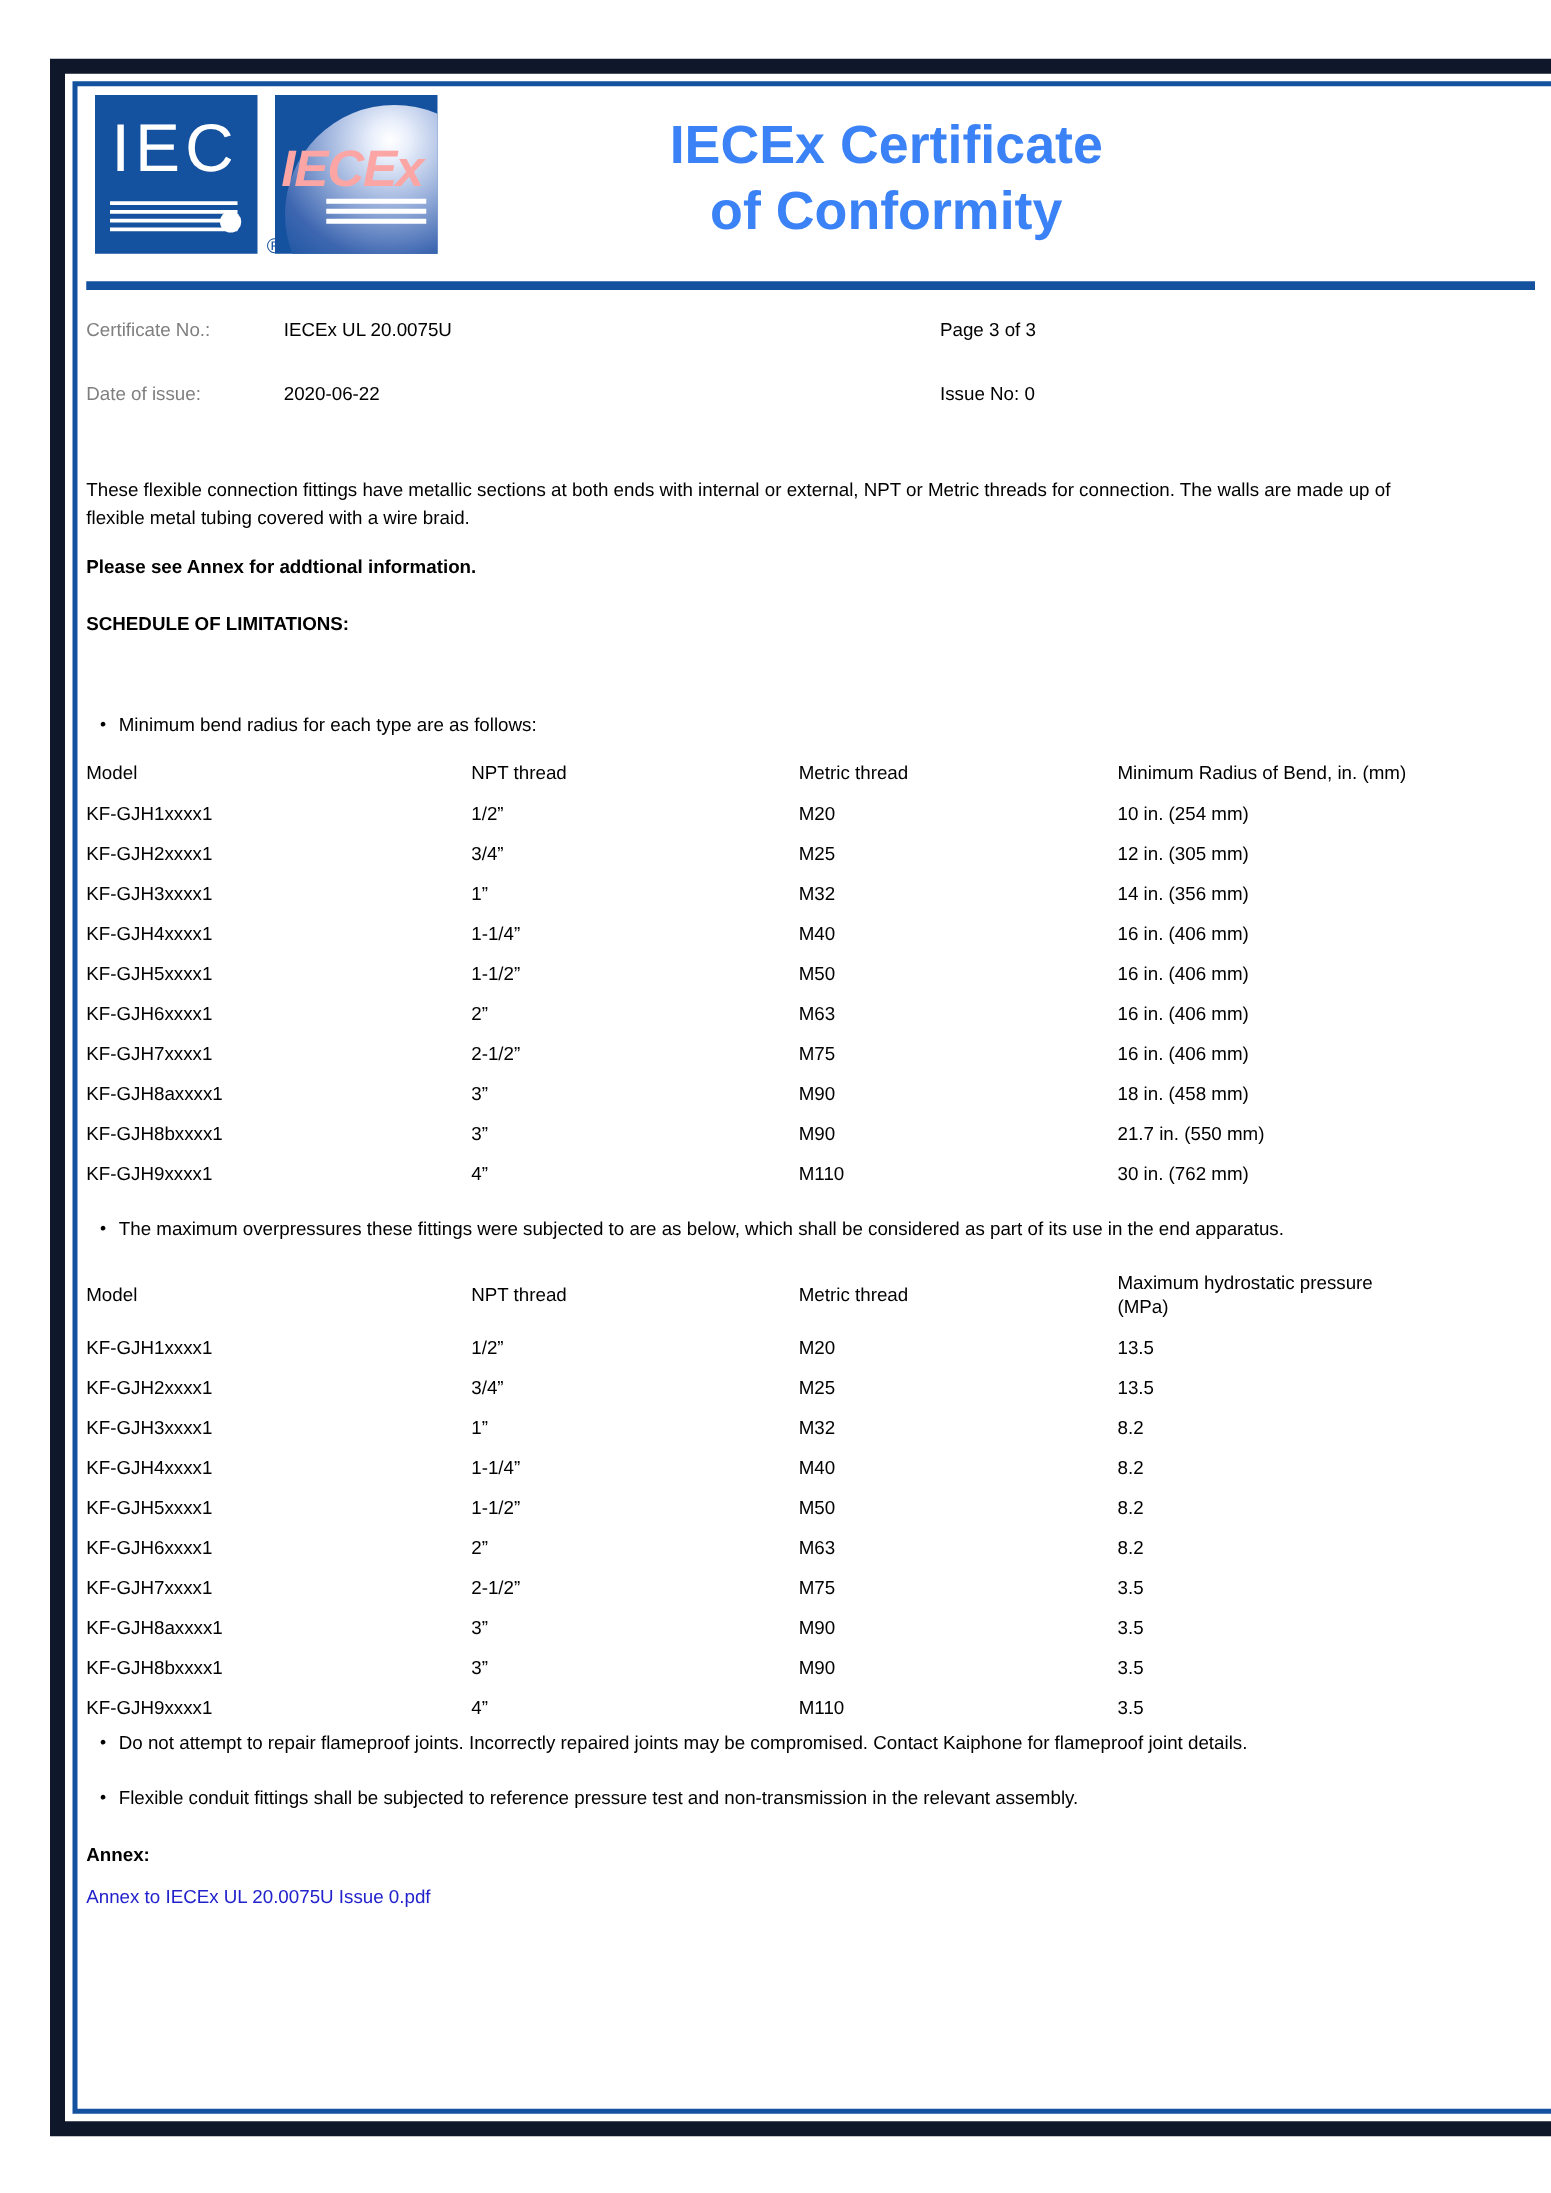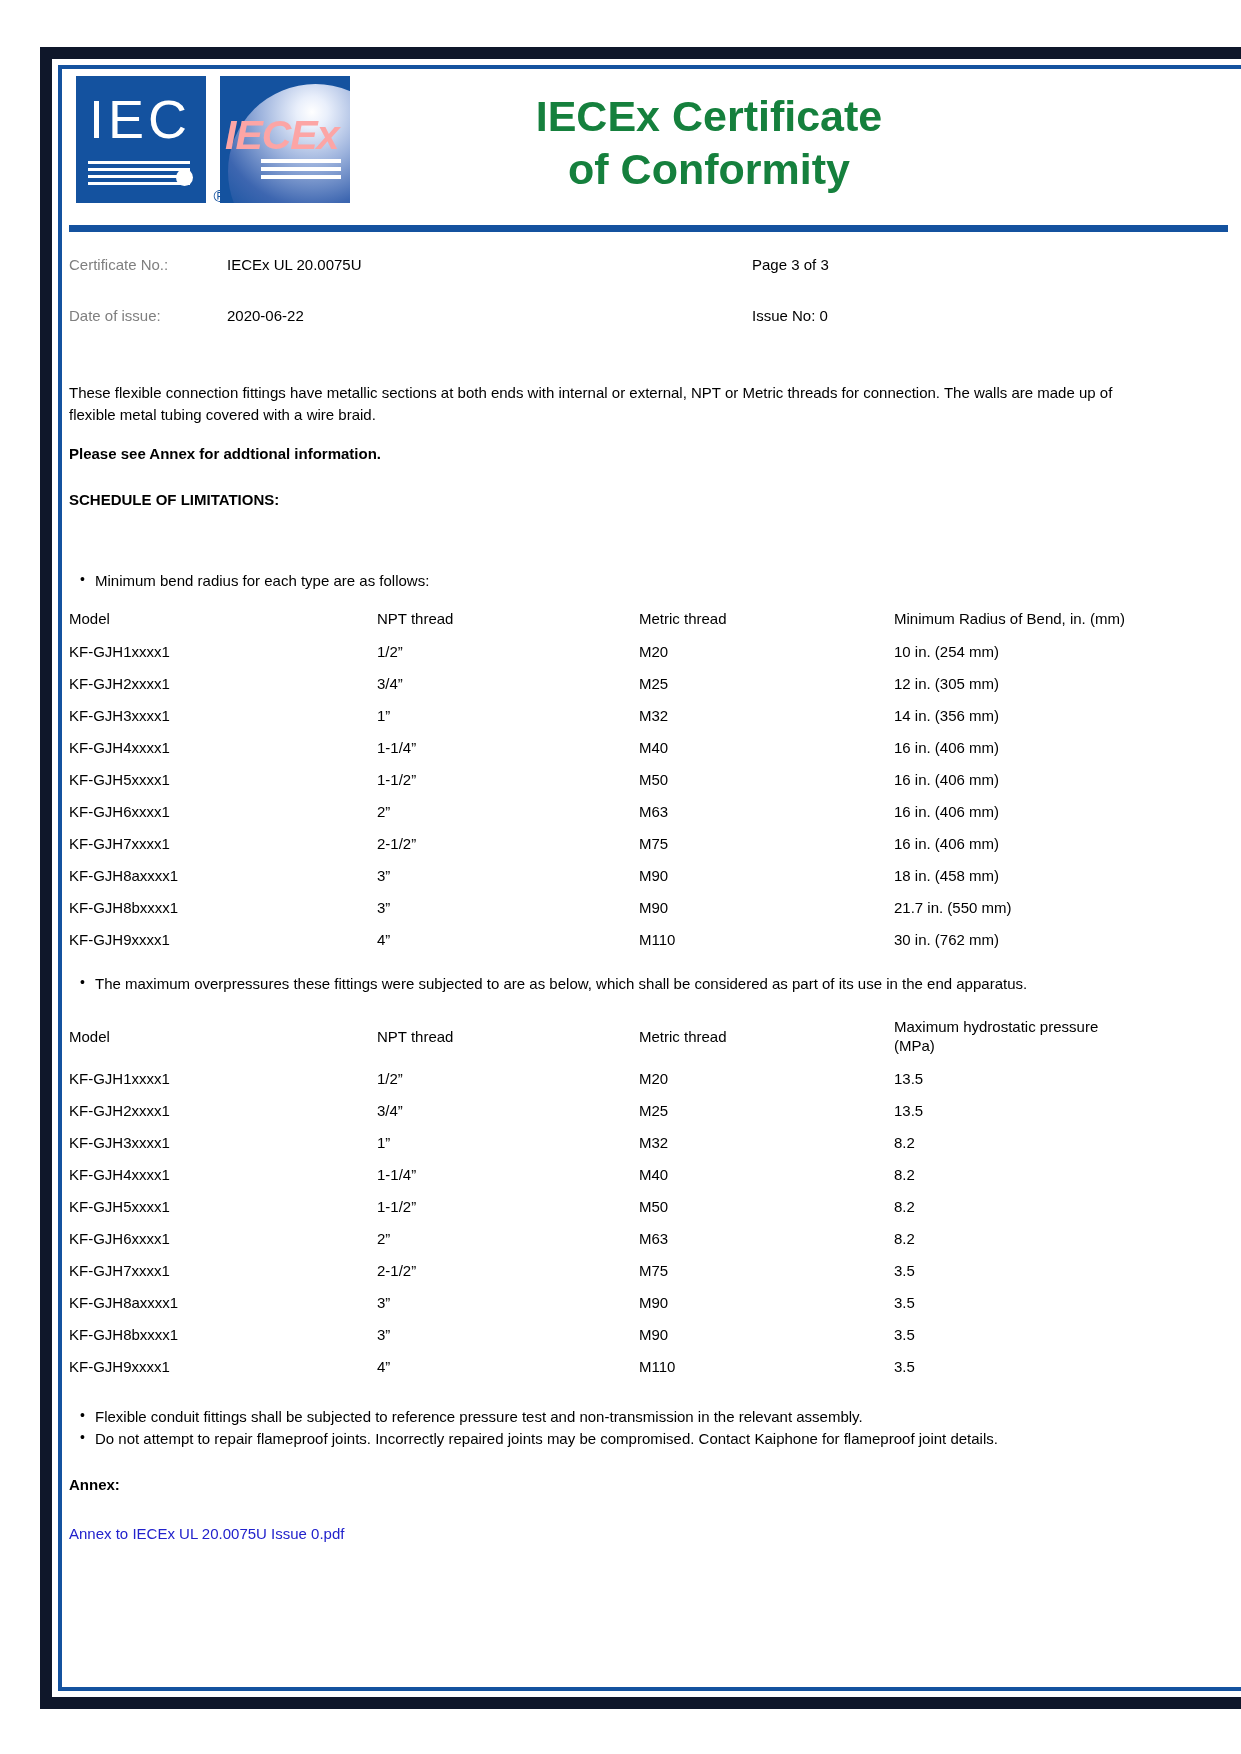--- a/index.html
+++ b/index.html
@@ -39,21 +39,21 @@
       #9db3dd 30%, #3d66b0 55%, #14529F 78%);
   }
   .iecex-text {
     position:absolute; top:36px; left:5px; color:#fca5a5; font-size:41px;
     font-weight:bold; font-style:italic; letter-spacing:-1px;
   }
   .iecex-lines { position:absolute; right:9px; bottom:20px; width:80px; }
   .iecex-lines div { height:4px; background:#fff; margin-bottom:4px; }
   .title {
     position:absolute; left:320px; top:16px; width:640px; text-align:center;
-    color:#15803d; font-size:43px; font-weight:bold; line-height:53px;
+    color:#3b82f6; font-size:43px; font-weight:bold; line-height:53px;
   }
   .rule { height:7px; background:#14529F; margin-top:12px; }
 
   
   .info-row { display:grid; grid-template-columns:158px 525px 1fr; margin-top:24px; }
   .info-row.second { margin-top:34px; }
   .label { color:#7f7f7f; }
   .value-bold { font-weight:normal; }
 
   
@@ -71,21 +71,21 @@
 
   
   table { border-collapse:collapse; table-layout:fixed; width:1080px; }
   .bend-table { margin-top:16px; }
   .pressure-table { margin-top:21px; }
   th, td { text-align:left; font-weight:normal; font-size:15px; vertical-align:middle; }
   th { line-height:19px; padding:2px 8px 8px 0; }
   td { line-height:19px; padding:6px 8px 7px 0; }
 
   .annex-heading { font-weight:bold; margin-top:27px; }
-  .annex-link { margin-top:32px; }
+  .annex-link { margin-top:16px; }
   .annex-link a { color:#2222CC; text-decoration:none; cursor:pointer; }
 </style>
 </head>
 <body>
 
 <div class="page-outer">
   <div class="page-inner">
     <div class="content">
 
       <div class="header">
@@ -293,22 +293,22 @@
             </tr>
             <tr>
               <td>KF-GJH9xxxx1</td>
               <td>4”</td>
               <td>M110</td>
               <td>3.5</td>
             </tr>
           </tbody>
       </table>
 
+      <div class="bullet repair">Do not attempt to repair flameproof joints. Incorrectly repaired joints may be compromised. Contact Kaiphone for flameproof joint details.</div>
       <div class="bullet flexible">Flexible conduit fittings shall be subjected to reference pressure test and non-transmission in the relevant assembly.</div>
-      <div class="bullet repair">Do not attempt to repair flameproof joints. Incorrectly repaired joints may be compromised. Contact Kaiphone for flameproof joint details.</div>
 
       <div class="annex-heading">Annex:</div>
 
       <div class="annex-link">
         <a>Annex to IECEx UL 20.0075U Issue 0.pdf</a>
       </div>
 
     </div>
   </div>
 </div>

